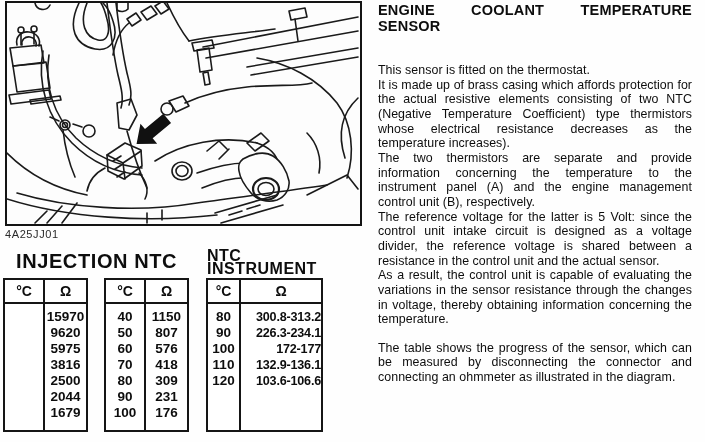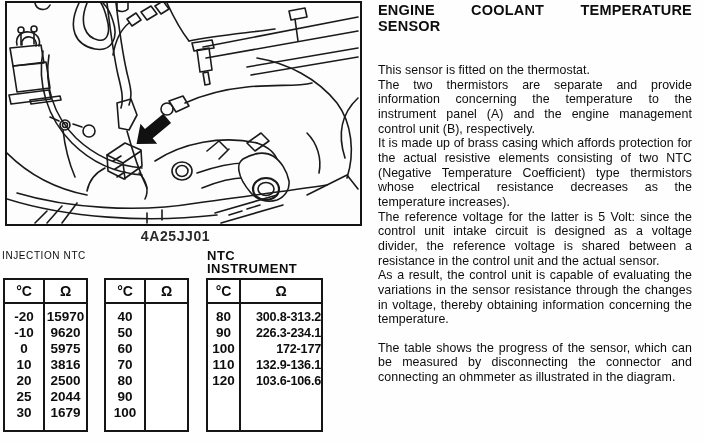--- a/index.html
+++ b/index.html
@@ -8,31 +8,31 @@
     font-family:"Liberation Sans", sans-serif; color:#0d0d0d; overflow:hidden;
   }
 
   
   .photo-frame {
     position:absolute; left:5px; top:1px; width:353px; height:221px;
     border:2px solid #141414; background:#fdfdfd; box-sizing:content-box;
   }
   .photo-frame svg { display:block; width:100%; height:100%; }
   .figure-caption {
-    position:absolute; left:5px; top:228px; width:341px; text-align:center;
-    font-size:14px; font-weight:bold; letter-spacing:0.6px; color:#2a2a2a;
+    position:absolute; left:5px; top:228px; width:341px; text-align:left;
+    font-size:11px; font-weight:normal; letter-spacing:0.6px; color:#2a2a2a;
   }
 
   
   .injection-title {
-    position:absolute; left:2px; top:250px; font-size:10px; font-weight:normal;
+    position:absolute; left:16px; top:250px; font-size:20px; font-weight:bold;
     letter-spacing:0.6px;
   }
   .instrument-title {
-    position:absolute; left:207px; top:250px; font-size:13px; font-weight:bold;
+    position:absolute; left:207px; top:250px; font-size:16px; font-weight:bold;
     line-height:12.5px; letter-spacing:0.5px;
   }
 
   
   .ntc-table {
     position:absolute; top:278px; height:154px; border:2px solid #151515;
     display:flex; box-sizing:border-box; background:#fff;
   }
   .tblA { left:3px;   width:85px; }
   .tblB { left:104px; width:85px; }
@@ -160,29 +160,20 @@
       <path d="M300,192 L340,172 L351,186"></path>
     </svg>
   </div>
   <div class="figure-caption">4A25JJ01</div>
 
   <div class="injection-title">INJECTION NTC</div>
 
   <div class="ntc-table tblA">
     <div class="ntc-col temp">
       <div class="ntc-head">°C</div>
-      <div class="ntc-body">
-        <div>-20</div>
-        <div>-10</div>
-        <div>0</div>
-        <div>10</div>
-        <div>20</div>
-        <div>25</div>
-        <div>30</div>
-      </div>
     </div>
     <div class="ntc-col ohm">
       <div class="ntc-head">Ω</div>
       <div class="ntc-body">
         <div>15970</div>
         <div>9620</div>
         <div>5975</div>
         <div>3816</div>
         <div>2500</div>
         <div>2044</div>
@@ -199,20 +190,29 @@
         <div>50</div>
         <div>60</div>
         <div>70</div>
         <div>80</div>
         <div>90</div>
         <div>100</div>
       </div>
     </div>
     <div class="ntc-col ohm">
       <div class="ntc-head">Ω</div>
+      <div class="ntc-body">
+        <div>1150</div>
+        <div>807</div>
+        <div>576</div>
+        <div>418</div>
+        <div>309</div>
+        <div>231</div>
+        <div>176</div>
+      </div>
     </div>
   </div>
 
   <div class="instrument-title">
     <div>NTC</div>
     <div>INSTRUMENT</div>
   </div>
 
   <div class="ntc-table tblC">
     <div class="ntc-col temp">
@@ -241,21 +241,21 @@
     <div class="article-title">
       <div class="title-line1">
         <span>ENGINE</span>
         <span>COOLANT</span>
         <span>TEMPERATURE</span>
       </div>
       <div>SENSOR</div>
     </div>
     <div class="article-body">
       <p>This sensor is fitted on the thermostat.</p>
+      <p>It is made up of brass casing which affords protection for the actual resistive elements consisting of two NTC (Negative Temperature Coefficient) type thermistors whose electrical resistance decreases as the temperature increases).</p>
       <p>The two thermistors are separate and provide information concerning the temperature to the instrument panel (A) and the engine management control unit (B), respectively.</p>
-      <p>It is made up of brass casing which affords protection for the actual resistive elements consisting of two NTC (Negative Temperature Coefficient) type thermistors whose electrical resistance decreases as the temperature increases).</p>
       <p>The reference voltage for the latter is 5 Volt: since the control unit intake circuit is designed as a voltage divider, the reference voltage is shared between a resistance in the control unit and the actual sensor.</p>
       <p>As a result, the control unit is capable of evaluating the variations in the sensor resistance through the changes in voltage, thereby obtaining information concerning the temperature.</p>
       <p class="closing">The table shows the progress of the sensor, which can be measured by disconnecting the connector and connecting an ohmmeter as illustrated in the diagram.</p>
     </div>
   </div>
 
 </div>
 
 </body></html>

